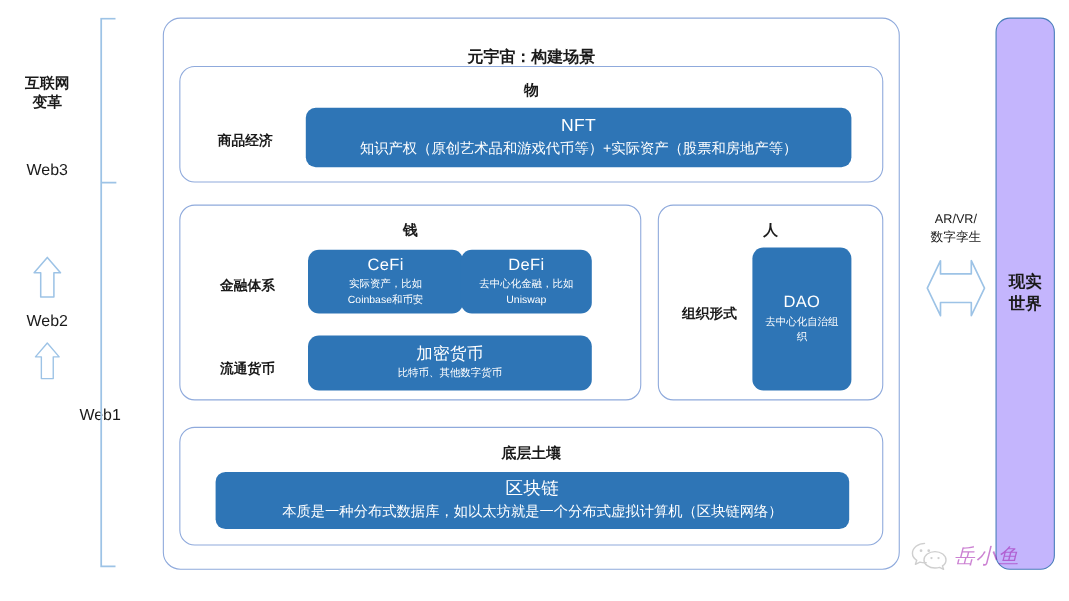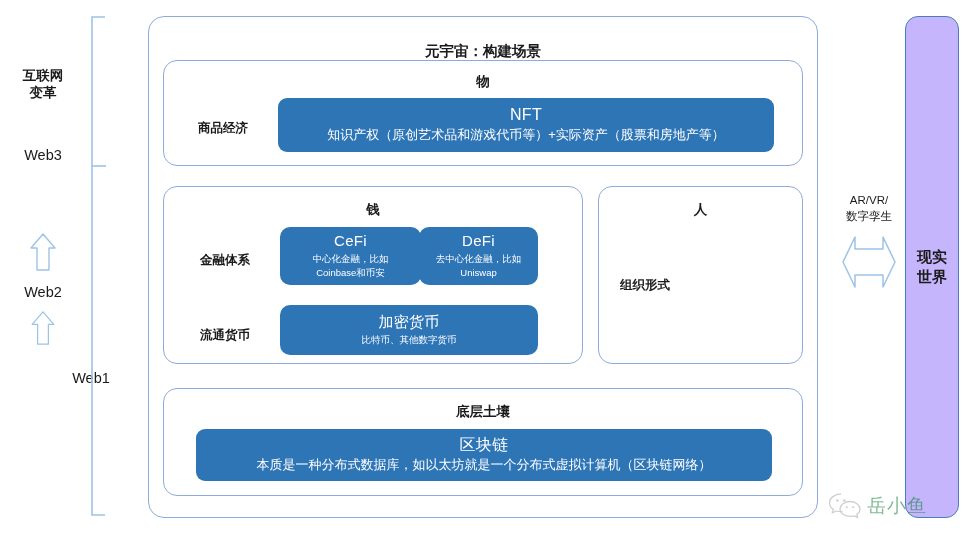--- a/index.html
+++ b/index.html
@@ -88,22 +88,23 @@
   }
 
   
   #watermark{
     position:absolute;left:828px;top:489px;
     width:140px;height:34px;
     display:flex;align-items:center;gap:5px;
     opacity:.55;
   }
   #watermark .wm-text{
-    font-size:19px;color:#15803d;letter-spacing:1px;
+    font-size:19px;color:#a21caf;letter-spacing:1px;
     font-family:"DejaVu Sans","Liberation Sans",sans-serif;
+    font-style:italic;
   }
 </style>
 </head>
 <body>
 
 <div id="stage">
 
   <div id="left-col">
 
     <div class="lbl lbl-strong" style="top:68px;">
@@ -146,41 +147,45 @@
   </div>
 
   <div class="panel" style="left:163px;top:186px;width:420px;height:178px;">
     <div class="panel-title" style="top:14px;">钱</div>
   </div>
 
   <div class="row-label" style="left:186px;top:252px;width:78px;">金融体系</div>
 
   <div class="blue" style="left:280px;top:227px;width:141px;height:58px;border-radius:10px;">
     <div class="bt">CeFi</div>
-    <div class="bs">中心化金融，比如</div>
+    <div class="bs">实际资产，比如</div>
     <div class="bs" style="margin-top:0;">Coinbase和币安</div>
   </div>
 
   <div class="blue" style="left:419px;top:227px;width:119px;height:58px;border-radius:10px;">
     <div class="bt">DeFi</div>
     <div class="bs">去中心化金融，比如</div>
     <div class="bs" style="margin-top:0;">Uniswap</div>
   </div>
 
   <div class="row-label" style="left:186px;top:327px;width:78px;">流通货币</div>
 
   <div class="blue" style="left:280px;top:305px;width:258px;height:50px;border-radius:10px;">
     <div class="bt">加密货币</div>
     <div class="bs">比特币、其他数字货币</div>
   </div>
 
   <div class="panel" style="left:598px;top:186px;width:205px;height:178px;">
     <div class="panel-title" style="top:14px;">人</div>
   </div>
   <div class="row-label" style="left:608px;top:277px;width:74px;">组织形式</div>
+  <div class="blue" style="left:684px;top:225px;width:90px;height:130px;border-radius:10px;">
+    <div class="bt">DAO</div>
+    <div class="bs">去中心化自治组织</div>
+  </div>
 
   <div class="panel" style="left:163px;top:388px;width:640px;height:108px;">
     <div class="panel-title" style="top:14px;">底层土壤</div>
   </div>
   <div class="blue big" style="left:196px;top:429px;width:576px;height:52px;">
     <div class="bt">区块链</div>
     <div class="bs">本质是一种分布式数据库，如以太坊就是一个分布式虚拟计算机（区块链网络）</div>
   </div>
 
   <div id="rt-label" style="left:826px;top:192px;">

